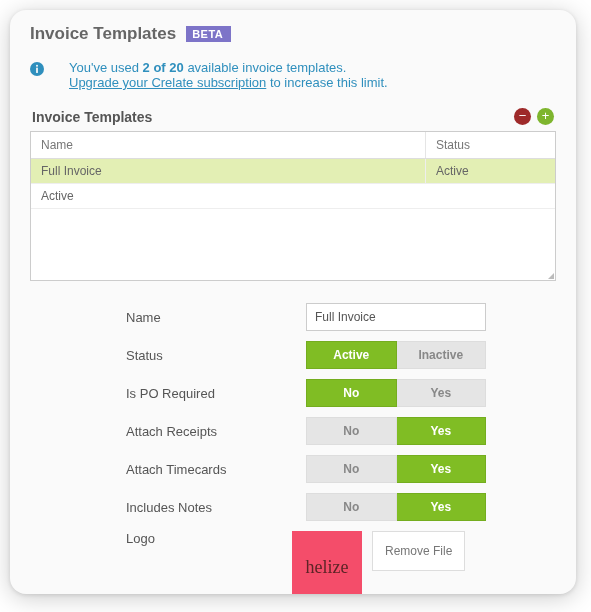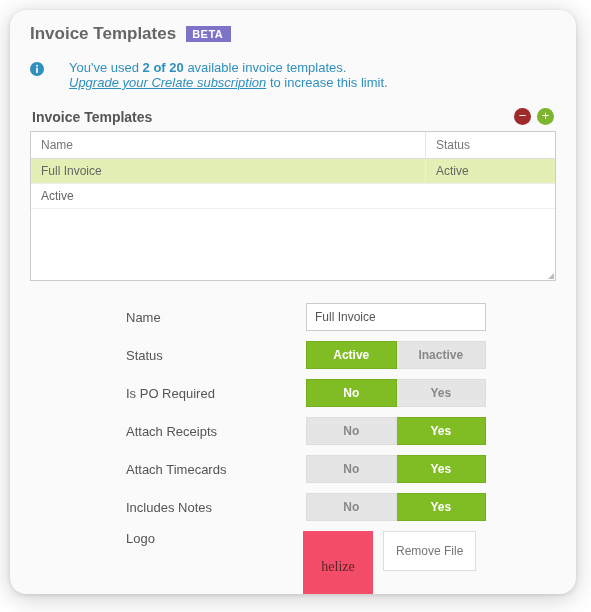--- a/index.html
+++ b/index.html
@@ -63,21 +63,21 @@
     font-size: 13px;
     padding: 6px 0 14px 0;
   }
   .info-icon {
     width: 14px; height: 14px;
     flex: 0 0 14px;
     margin-top: 2px;
   }
   .info-icon svg { width: 14px; height:14px; fill:#2f8fbd; }
   .notice-text b { font-weight: 700; }
-  .notice-link { text-decoration: underline; color:#2f8fbd; cursor:pointer;font-style:italic; }
+  .notice-link { text-decoration: underline; color:#2f8fbd; cursor:pointer; }
   .panel-head {
     display: flex;
     align-items: center;
     justify-content: space-between;
     padding: 4px 2px 6px 2px;
   }
   .panel-title {
     font-size: 14px;
     font-weight: 700;
     color: #555;
@@ -169,39 +169,39 @@
   .seg .opt + .opt { border-left:none; }
   .seg .opt.active {
     background:#80bd24;
     color:#fff;
     border-color:#74ad1f;
     font-weight:700;
   }
   .logo-row {
     display:grid;
     grid-template-columns: 150px 180px;
-    column-gap: 27px;
+    column-gap: 16px;
     align-items:flex-start;
     margin-left: 90px;
   }
   .logo-area {
     display:flex;
     gap:10px;
     align-items:flex-start;
   }
   .logo-box {
     width: 70px;
     height: 72px;
     background: #f44d6a;
     display:flex;
     align-items:center;
     justify-content:center;
     color:#5c2426;
     font-family: Georgia, 'Times New Roman', serif;
-    font-size:14px;
+    font-size:18px;
   }
   .remove-file-btn {
     height:40px;
     padding: 0 12px;
     border:1px solid #ddd;
     background:#fff;
     color:#777;
     font-size:12px;
     cursor:pointer;
     display:flex;

